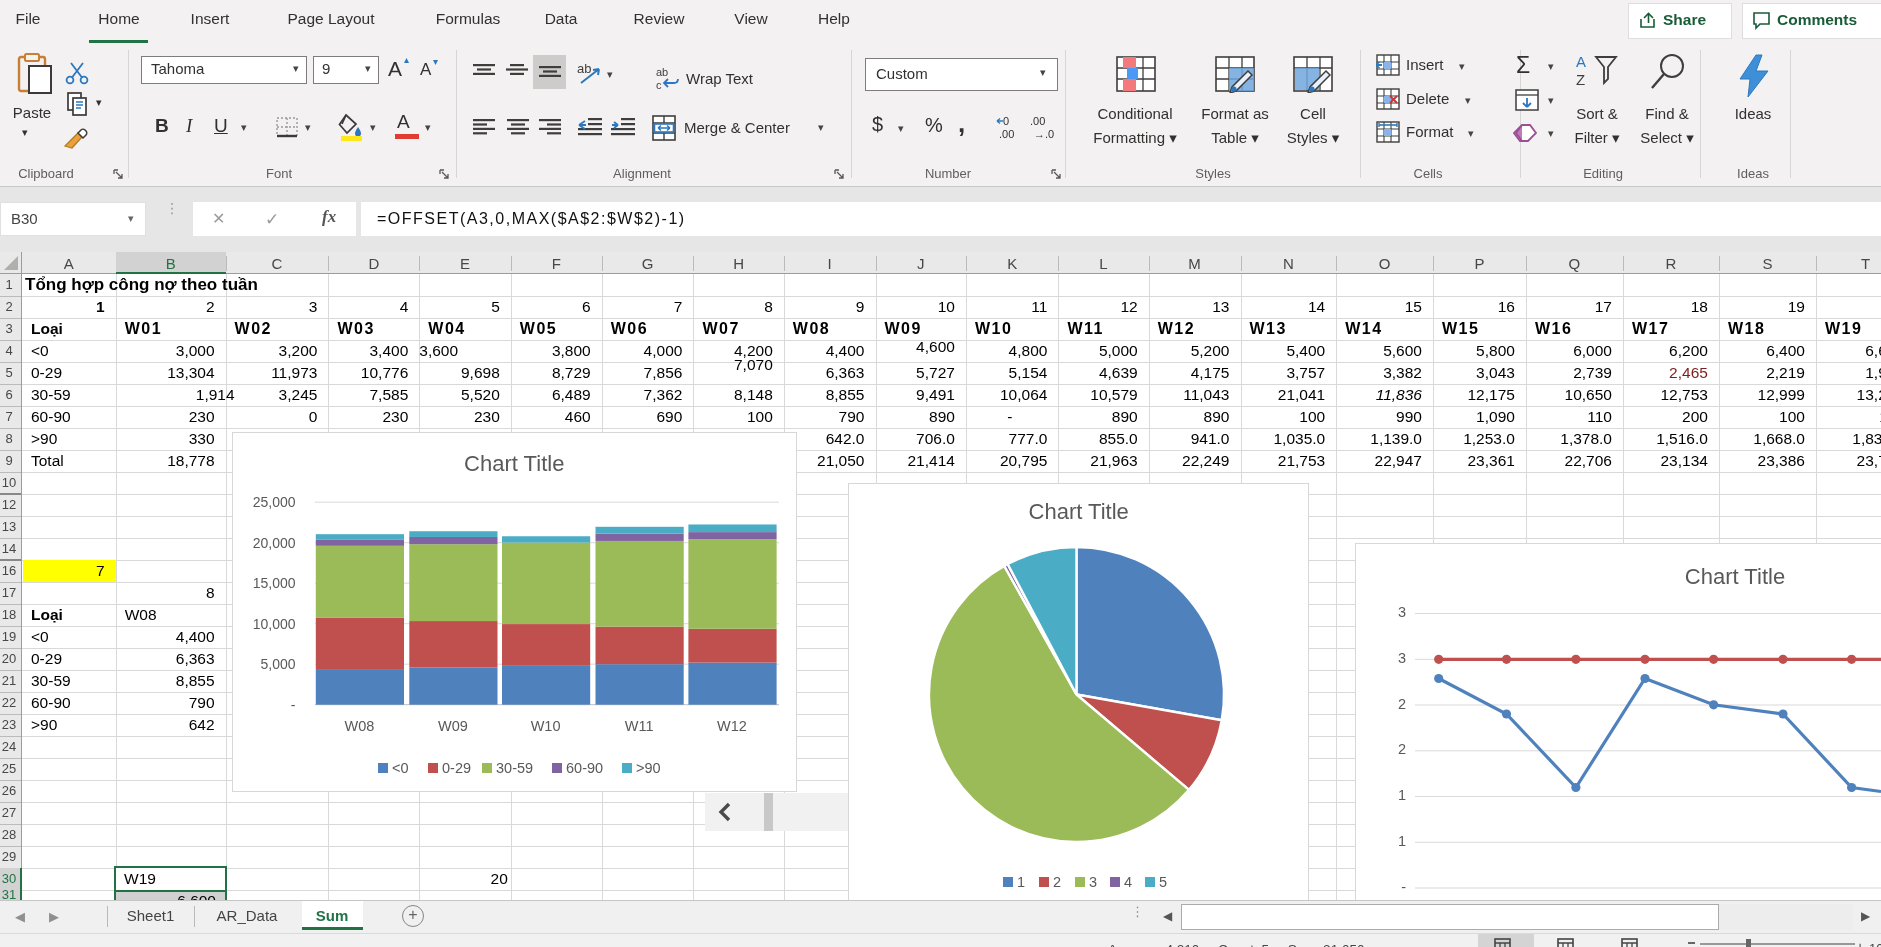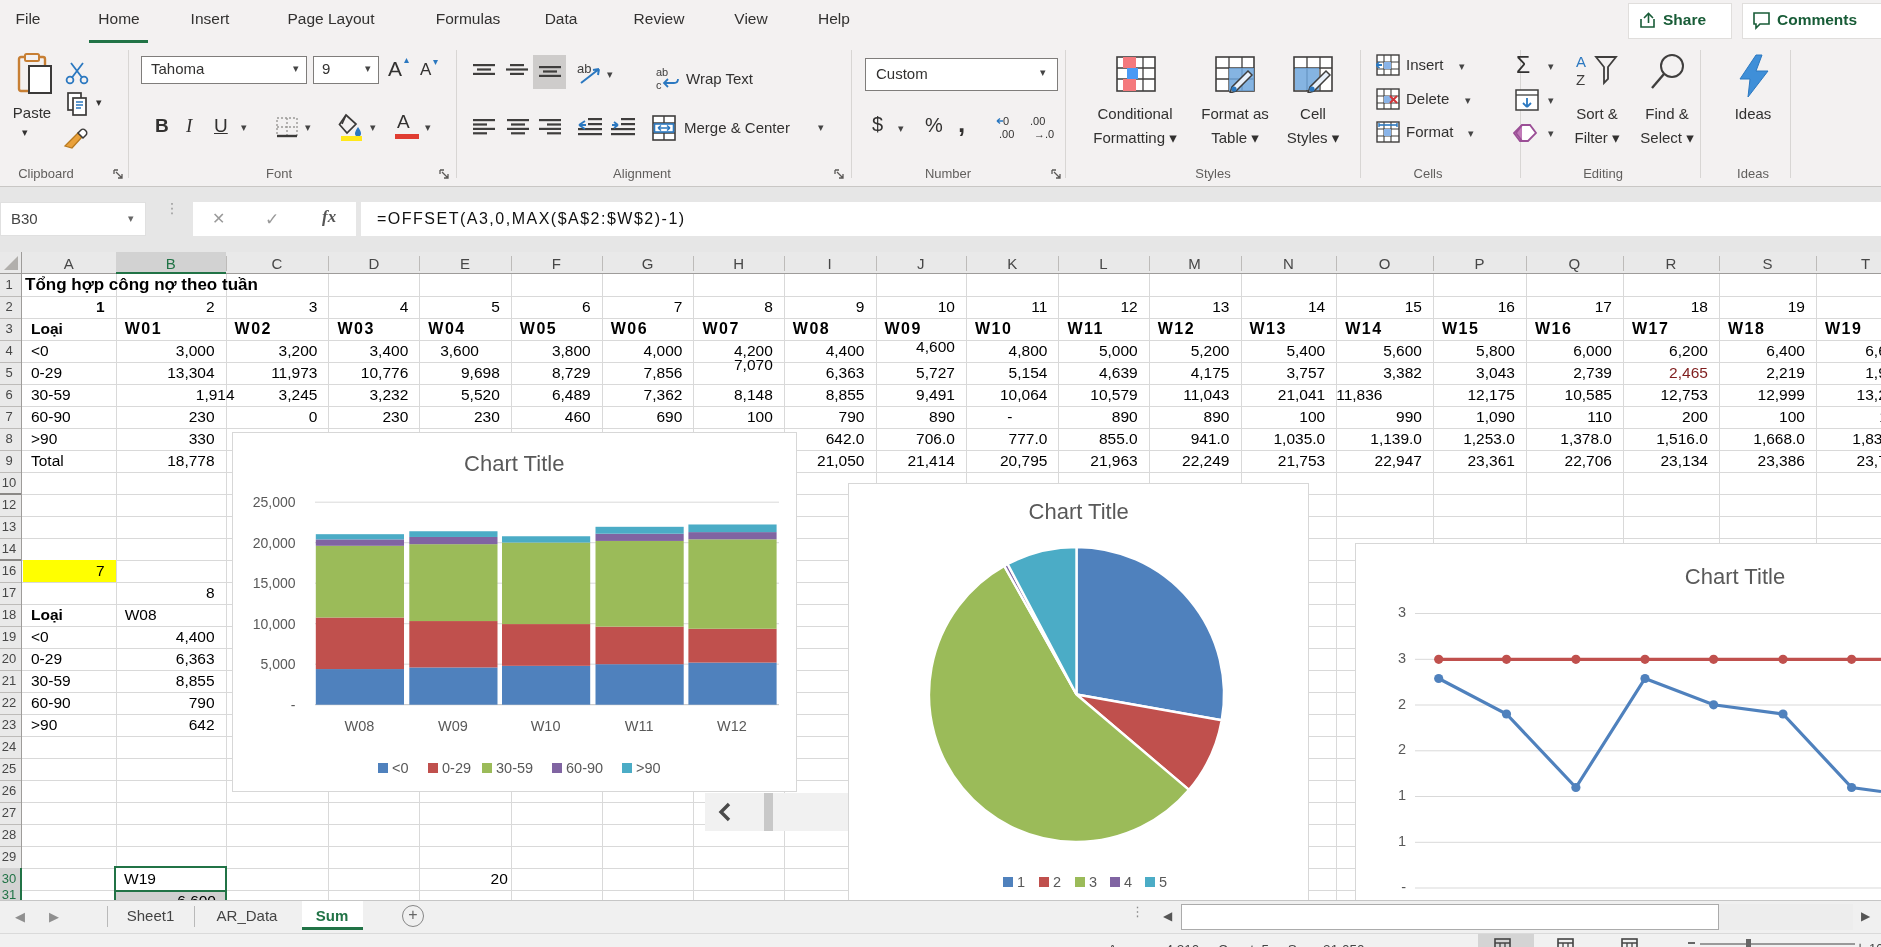--- a/index.html
+++ b/index.html
@@ -500,23 +500,23 @@
 <div class="ab ct" style="left:115.7px;top:384.0px;width:98.9px;height:22.0px;line-height:22.0px;font-size:15.5px;color:#000;text-align:right;padding-left:20px;">1,914</div>
 <div class="ab ct" style="left:115.7px;top:406.0px;width:98.9px;height:22.0px;line-height:22.0px;font-size:15.5px;color:#000;text-align:right;">230</div>
 <div class="ab ct" style="left:115.7px;top:428.0px;width:98.9px;height:22.0px;line-height:22.0px;font-size:15.5px;color:#000;text-align:right;">330</div>
 <div class="ab ct" style="left:115.7px;top:450.0px;width:98.9px;height:22.0px;line-height:22.0px;font-size:15.5px;color:#000;text-align:right;">18,778</div>
 <div class="ab ct" style="left:225.6px;top:340.0px;width:91.8px;height:22.0px;line-height:22.0px;font-size:15.5px;color:#000;text-align:right;">3,200</div>
 <div class="ab ct" style="left:225.6px;top:362.0px;width:91.8px;height:22.0px;line-height:22.0px;font-size:15.5px;color:#000;text-align:right;">11,973</div>
 <div class="ab ct" style="left:225.6px;top:384.0px;width:91.8px;height:22.0px;line-height:22.0px;font-size:15.5px;color:#000;text-align:right;">3,245</div>
 <div class="ab ct" style="left:225.6px;top:406.0px;width:91.8px;height:22.0px;line-height:22.0px;font-size:15.5px;color:#000;text-align:right;">0</div>
 <div class="ab ct" style="left:328.4px;top:340.0px;width:79.9px;height:22.0px;line-height:22.0px;font-size:15.5px;color:#000;text-align:right;">3,400</div>
 <div class="ab ct" style="left:328.4px;top:362.0px;width:79.9px;height:22.0px;line-height:22.0px;font-size:15.5px;color:#000;text-align:right;">10,776</div>
-<div class="ab ct" style="left:328.4px;top:384.0px;width:79.9px;height:22.0px;line-height:22.0px;font-size:15.5px;color:#000;text-align:right;">3,232</div>
+<div class="ab ct" style="left:328.4px;top:384.0px;width:79.9px;height:22.0px;line-height:22.0px;font-size:15.5px;color:#000;text-align:right;">7,585</div>
 <div class="ab ct" style="left:328.4px;top:406.0px;width:79.9px;height:22.0px;line-height:22.0px;font-size:15.5px;color:#000;text-align:right;">230</div>
-<div class="ab ct" style="left:419.3px;top:340.0px;width:80.5px;height:22.0px;line-height:22.0px;font-size:15.5px;color:#000;text-align:center;">3,600</div>
+<div class="ab ct" style="left:419.3px;top:340.0px;width:80.5px;height:22.0px;line-height:22.0px;font-size:15.5px;color:#000;text-align:left;">3,600</div>
 <div class="ab ct" style="left:419.3px;top:362.0px;width:80.5px;height:22.0px;line-height:22.0px;font-size:15.5px;color:#000;text-align:right;">9,698</div>
 <div class="ab ct" style="left:419.3px;top:384.0px;width:80.5px;height:22.0px;line-height:22.0px;font-size:15.5px;color:#000;text-align:right;">5,520</div>
 <div class="ab ct" style="left:419.3px;top:406.0px;width:80.5px;height:22.0px;line-height:22.0px;font-size:15.5px;color:#000;text-align:right;">230</div>
 <div class="ab ct" style="left:510.8px;top:340.0px;width:79.9px;height:22.0px;line-height:22.0px;font-size:15.5px;color:#000;text-align:right;">3,800</div>
 <div class="ab ct" style="left:510.8px;top:362.0px;width:79.9px;height:22.0px;line-height:22.0px;font-size:15.5px;color:#000;text-align:right;">8,729</div>
 <div class="ab ct" style="left:510.8px;top:384.0px;width:79.9px;height:22.0px;line-height:22.0px;font-size:15.5px;color:#000;text-align:right;">6,489</div>
 <div class="ab ct" style="left:510.8px;top:406.0px;width:79.9px;height:22.0px;line-height:22.0px;font-size:15.5px;color:#000;text-align:right;">460</div>
 <div class="ab ct" style="left:601.7px;top:340.0px;width:80.7px;height:22.0px;line-height:22.0px;font-size:15.5px;color:#000;text-align:right;">4,000</div>
 <div class="ab ct" style="left:601.7px;top:362.0px;width:80.7px;height:22.0px;line-height:22.0px;font-size:15.5px;color:#000;text-align:right;">7,856</div>
 <div class="ab ct" style="left:601.7px;top:384.0px;width:80.7px;height:22.0px;line-height:22.0px;font-size:15.5px;color:#000;text-align:right;">7,362</div>
@@ -556,33 +556,33 @@
 <div class="ab ct" style="left:1148.7px;top:428.0px;width:80.8px;height:22.0px;line-height:22.0px;font-size:15.5px;color:#000;text-align:right;">941.0</div>
 <div class="ab ct" style="left:1148.7px;top:450.0px;width:80.8px;height:22.0px;line-height:22.0px;font-size:15.5px;color:#000;text-align:right;">22,249</div>
 <div class="ab ct" style="left:1240.5px;top:340.0px;width:84.7px;height:22.0px;line-height:22.0px;font-size:15.5px;color:#000;text-align:right;">5,400</div>
 <div class="ab ct" style="left:1240.5px;top:362.0px;width:84.7px;height:22.0px;line-height:22.0px;font-size:15.5px;color:#000;text-align:right;">3,757</div>
 <div class="ab ct" style="left:1240.5px;top:384.0px;width:84.7px;height:22.0px;line-height:22.0px;font-size:15.5px;color:#000;text-align:right;">21,041</div>
 <div class="ab ct" style="left:1240.5px;top:406.0px;width:84.7px;height:22.0px;line-height:22.0px;font-size:15.5px;color:#000;text-align:right;">100</div>
 <div class="ab ct" style="left:1240.5px;top:428.0px;width:84.7px;height:22.0px;line-height:22.0px;font-size:15.5px;color:#000;text-align:right;">1,035.0</div>
 <div class="ab ct" style="left:1240.5px;top:450.0px;width:84.7px;height:22.0px;line-height:22.0px;font-size:15.5px;color:#000;text-align:right;">21,753</div>
 <div class="ab ct" style="left:1336.2px;top:340.0px;width:85.8px;height:22.0px;line-height:22.0px;font-size:15.5px;color:#000;text-align:right;">5,600</div>
 <div class="ab ct" style="left:1336.2px;top:362.0px;width:85.8px;height:22.0px;line-height:22.0px;font-size:15.5px;color:#000;text-align:right;">3,382</div>
-<div class="ab ct" style="left:1336.2px;top:384.0px;width:85.8px;height:22.0px;line-height:22.0px;font-size:15.5px;color:#000;text-align:left;">11,836</div>
+<div class="ab ct" style="left:1336.2px;top:384.0px;width:85.8px;height:22.0px;line-height:22.0px;font-size:15.5px;color:#000;text-align:right;font-style:italic;">11,836</div>
 <div class="ab ct" style="left:1336.2px;top:406.0px;width:85.8px;height:22.0px;line-height:22.0px;font-size:15.5px;color:#000;text-align:right;">990</div>
 <div class="ab ct" style="left:1336.2px;top:428.0px;width:85.8px;height:22.0px;line-height:22.0px;font-size:15.5px;color:#000;text-align:right;">1,139.0</div>
 <div class="ab ct" style="left:1336.2px;top:450.0px;width:85.8px;height:22.0px;line-height:22.0px;font-size:15.5px;color:#000;text-align:right;">22,947</div>
 <div class="ab ct" style="left:1433.0px;top:340.0px;width:81.9px;height:22.0px;line-height:22.0px;font-size:15.5px;color:#000;text-align:right;">5,800</div>
 <div class="ab ct" style="left:1433.0px;top:362.0px;width:81.9px;height:22.0px;line-height:22.0px;font-size:15.5px;color:#000;text-align:right;">3,043</div>
 <div class="ab ct" style="left:1433.0px;top:384.0px;width:81.9px;height:22.0px;line-height:22.0px;font-size:15.5px;color:#000;text-align:right;">12,175</div>
 <div class="ab ct" style="left:1433.0px;top:406.0px;width:81.9px;height:22.0px;line-height:22.0px;font-size:15.5px;color:#000;text-align:right;">1,090</div>
 <div class="ab ct" style="left:1433.0px;top:428.0px;width:81.9px;height:22.0px;line-height:22.0px;font-size:15.5px;color:#000;text-align:right;">1,253.0</div>
 <div class="ab ct" style="left:1433.0px;top:450.0px;width:81.9px;height:22.0px;line-height:22.0px;font-size:15.5px;color:#000;text-align:right;">23,361</div>
 <div class="ab ct" style="left:1525.9px;top:340.0px;width:86.1px;height:22.0px;line-height:22.0px;font-size:15.5px;color:#000;text-align:right;">6,000</div>
 <div class="ab ct" style="left:1525.9px;top:362.0px;width:86.1px;height:22.0px;line-height:22.0px;font-size:15.5px;color:#000;text-align:right;">2,739</div>
-<div class="ab ct" style="left:1525.9px;top:384.0px;width:86.1px;height:22.0px;line-height:22.0px;font-size:15.5px;color:#000;text-align:right;">10,585</div>
+<div class="ab ct" style="left:1525.9px;top:384.0px;width:86.1px;height:22.0px;line-height:22.0px;font-size:15.5px;color:#000;text-align:right;">10,650</div>
 <div class="ab ct" style="left:1525.9px;top:406.0px;width:86.1px;height:22.0px;line-height:22.0px;font-size:15.5px;color:#000;text-align:right;">110</div>
 <div class="ab ct" style="left:1525.9px;top:428.0px;width:86.1px;height:22.0px;line-height:22.0px;font-size:15.5px;color:#000;text-align:right;">1,378.0</div>
 <div class="ab ct" style="left:1525.9px;top:450.0px;width:86.1px;height:22.0px;line-height:22.0px;font-size:15.5px;color:#000;text-align:right;">22,706</div>
 <div class="ab ct" style="left:1623.0px;top:340.0px;width:84.9px;height:22.0px;line-height:22.0px;font-size:15.5px;color:#000;text-align:right;">6,200</div>
 <div class="ab ct" style="left:1623.0px;top:362.0px;width:84.9px;height:22.0px;line-height:22.0px;font-size:15.5px;color:#7f1d1d;text-align:right;">2,465</div>
 <div class="ab ct" style="left:1623.0px;top:384.0px;width:84.9px;height:22.0px;line-height:22.0px;font-size:15.5px;color:#000;text-align:right;">12,753</div>
 <div class="ab ct" style="left:1623.0px;top:406.0px;width:84.9px;height:22.0px;line-height:22.0px;font-size:15.5px;color:#000;text-align:right;">200</div>
 <div class="ab ct" style="left:1623.0px;top:428.0px;width:84.9px;height:22.0px;line-height:22.0px;font-size:15.5px;color:#000;text-align:right;">1,516.0</div>
 <div class="ab ct" style="left:1623.0px;top:450.0px;width:84.9px;height:22.0px;line-height:22.0px;font-size:15.5px;color:#000;text-align:right;">23,134</div>
 <div class="ab ct" style="left:1718.9px;top:340.0px;width:86.1px;height:22.0px;line-height:22.0px;font-size:15.5px;color:#000;text-align:right;">6,400</div>

